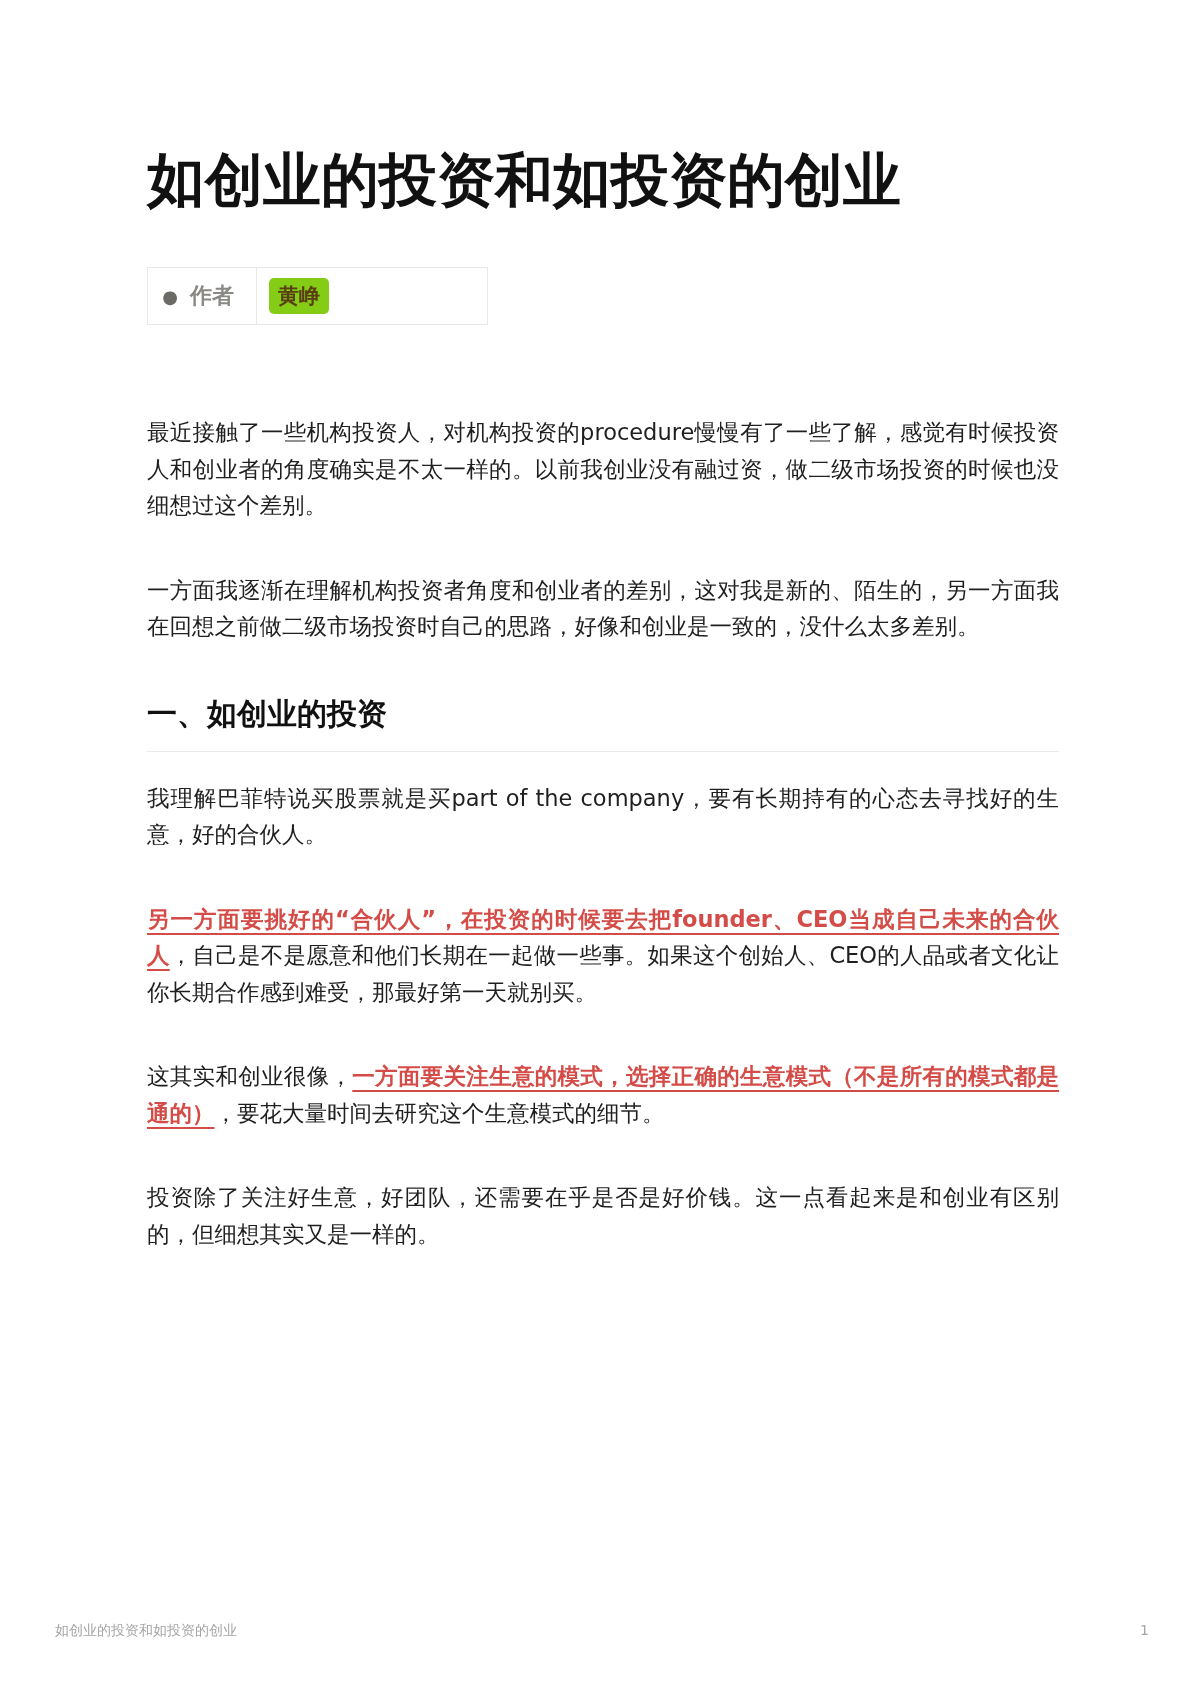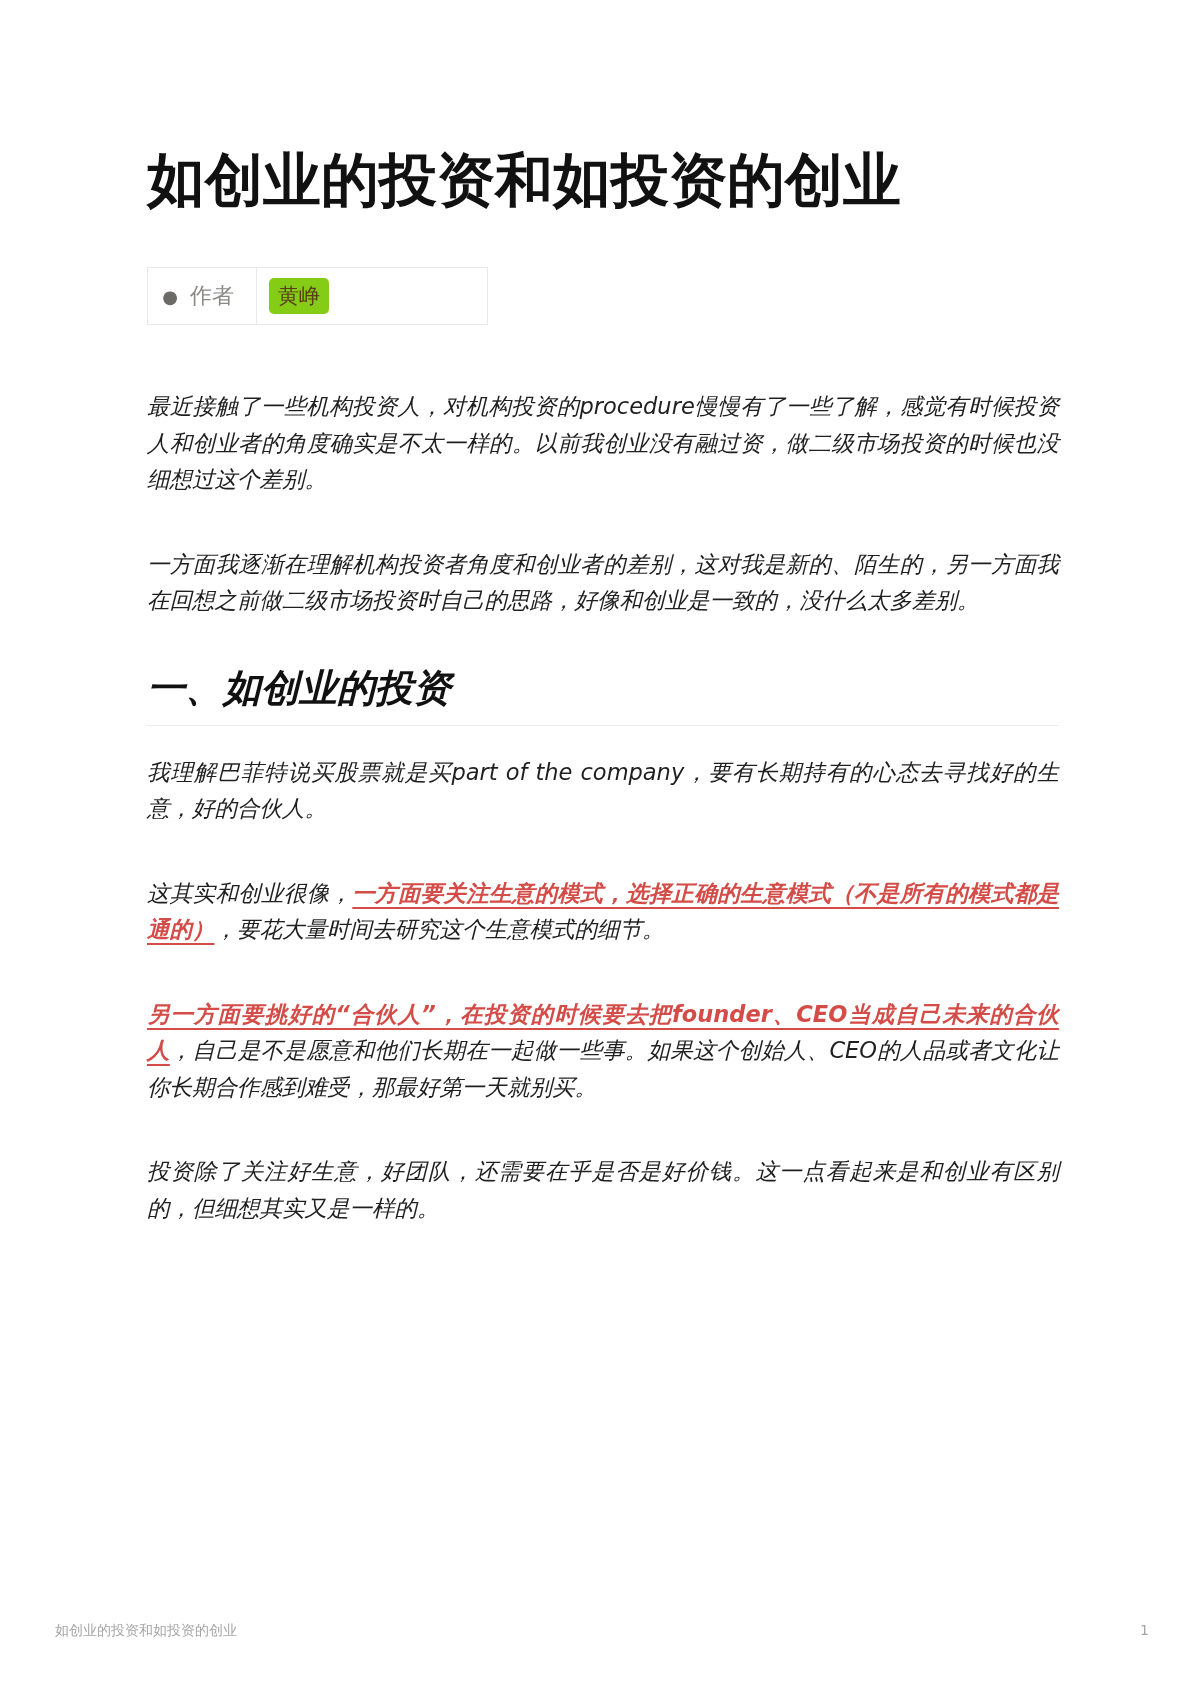--- a/index.html
+++ b/index.html
@@ -12,43 +12,43 @@
   .title {
     position: absolute; top: 140px; left: 0;
     font-size: 58px; font-weight: bold; color: #111;
     line-height: 80px; letter-spacing: 0px; white-space: nowrap;
   }
   .props {
     position: absolute; top: 267px; left: 0;
     border-collapse: collapse; font-size: 22px;
   }
   .props td {
-    border: 1px solid #e9e9e7; height: 56px; padding: 0 12px; vertical-align: middle;
+    border: 1px solid #e9e9e7; height: 56px; padding: 0 12px; vertical-align: middle; font-weight: bold;
   }
   .props td.key { width: 84px; color: #8a8985; white-space: nowrap; }
   .props td.val { width: 206px; color: #37352f; white-space: nowrap; }
   .key-icon { display: inline-block; width: 20px; margin-right: 10px; text-align: center; color: #6b6a66; font-size: 18px; vertical-align: middle; }
   .key-label { vertical-align: middle; }
   .tag {
     display: inline-block; background: #84cc16; color: #5a3e12;
     border-radius: 5px; padding: 4px 9px; font-size: 21px; line-height: 28px;
   }
-  .body { position: absolute; top: 388px; left: 0; width: 912px; font-style: italic; }
+  .body { position: absolute; top: 414px; left: 0; width: 912px; }
   p {
     margin: 0; font-size: 22.5px; line-height: 36.5px; color: #1f1f1f;
     text-align: justify;
   }
   p + p { margin-top: 48px; }
   .hl {
     color: #d44c47; font-weight: bold;
     text-decoration: underline; text-decoration-color: #d44c47;
     text-decoration-thickness: 2px; text-underline-offset: 6px;
   }
   h2 {
-    margin: 44px 0 0 0; font-size: 38px; font-weight: bold; color: #111;
+    margin: 44px 0 0 0; font-size: 30px; font-weight: bold; color: #111;
     line-height: 50px; padding-bottom: 12px; border-bottom: 1px solid #ebebea;
   }
   h2 + p { margin-top: 28px; }
   .footer-title {
     position: absolute; left: 55px; top: 1622px;
     font-size: 14px; color: #a5a5a5;
   }
   .footer-page {
     position: absolute; left: 1140px; top: 1622px;
     font-size: 14px; color: #a5a5a5;
@@ -74,23 +74,23 @@
     </table>
 
   <div class="body">
     <p>最近接触了一些机构投资人，对机构投资的procedure慢慢有了一些了解，感觉有时候投资人和创业者的角度确实是不太一样的。以前我创业没有融过资，做二级市场投资的时候也没细想过这个差别。</p>
     <p>一方面我逐渐在理解机构投资者角度和创业者的差别，这对我是新的、陌生的，另一方面我在回想之前做二级市场投资时自己的思路，好像和创业是一致的，没什么太多差别。</p>
 
     <h2>一、如创业的投资</h2>
 
     <p>我理解巴菲特说买股票就是买part of the company，要有长期持有的心态去寻找好的生意，好的合伙人。</p>
 
+    <p><span class="hl">另一方面要挑好的“合伙人”，在投资的时候要去把founder、CEO当成自己未来的合伙人</span><span>，自己是不是愿意和他们长期在一起做一些事。如果这个创始人、CEO的人品或者文化让你长期合作感到难受，那最好第一天就别买。</span></p>
+
     <p><span>这其实和创业很像，</span><span class="hl">一方面要关注生意的模式，选择正确的生意模式（不是所有的模式都是通的）</span><span>，要花大量时间去研究这个生意模式的细节。</span></p>
-
-    <p><span class="hl">另一方面要挑好的“合伙人”，在投资的时候要去把founder、CEO当成自己未来的合伙人</span><span>，自己是不是愿意和他们长期在一起做一些事。如果这个创始人、CEO的人品或者文化让你长期合作感到难受，那最好第一天就别买。</span></p>
 
 
     <p>投资除了关注好生意，好团队，还需要在乎是否是好价钱。这一点看起来是和创业有区别的，但细想其实又是一样的。</p>
   </div>
 </div>
 
 <div class="footer-title">如创业的投资和如投资的创业</div>
 <div class="footer-page">1</div>
 
 </body></html>

